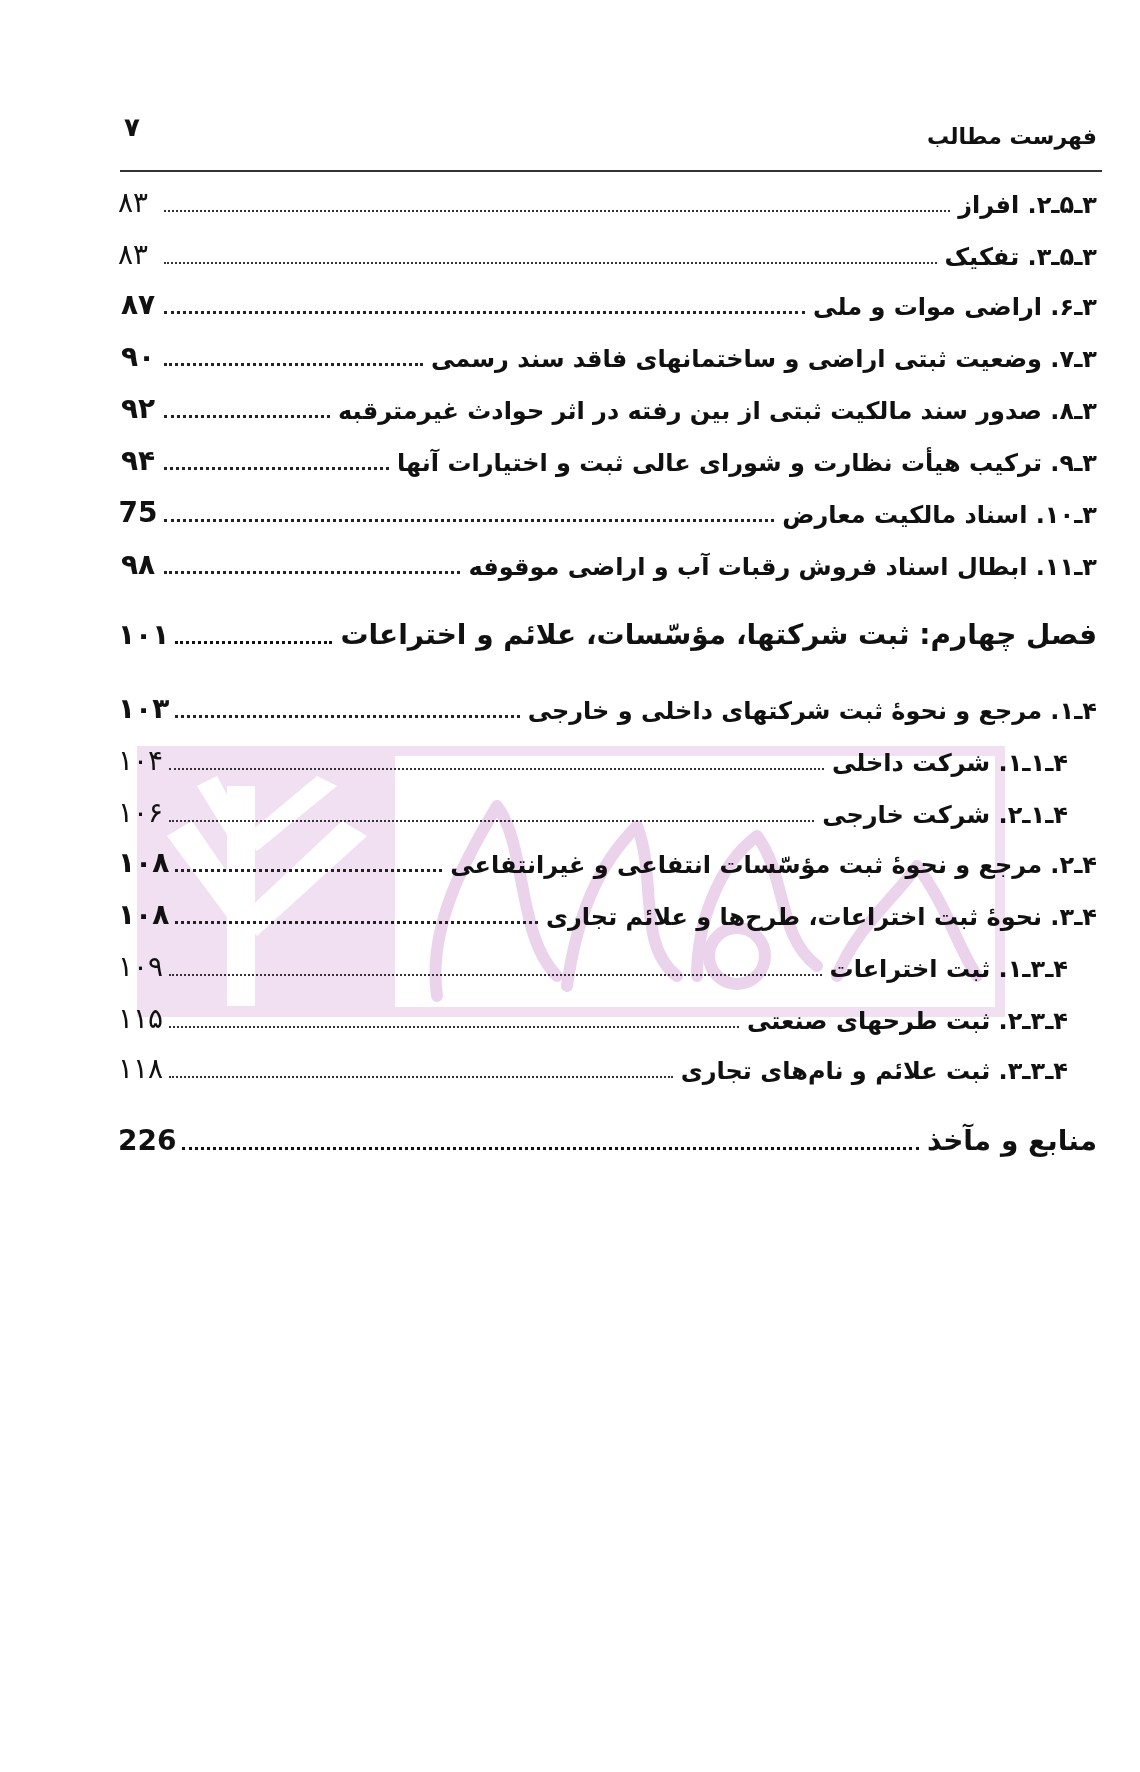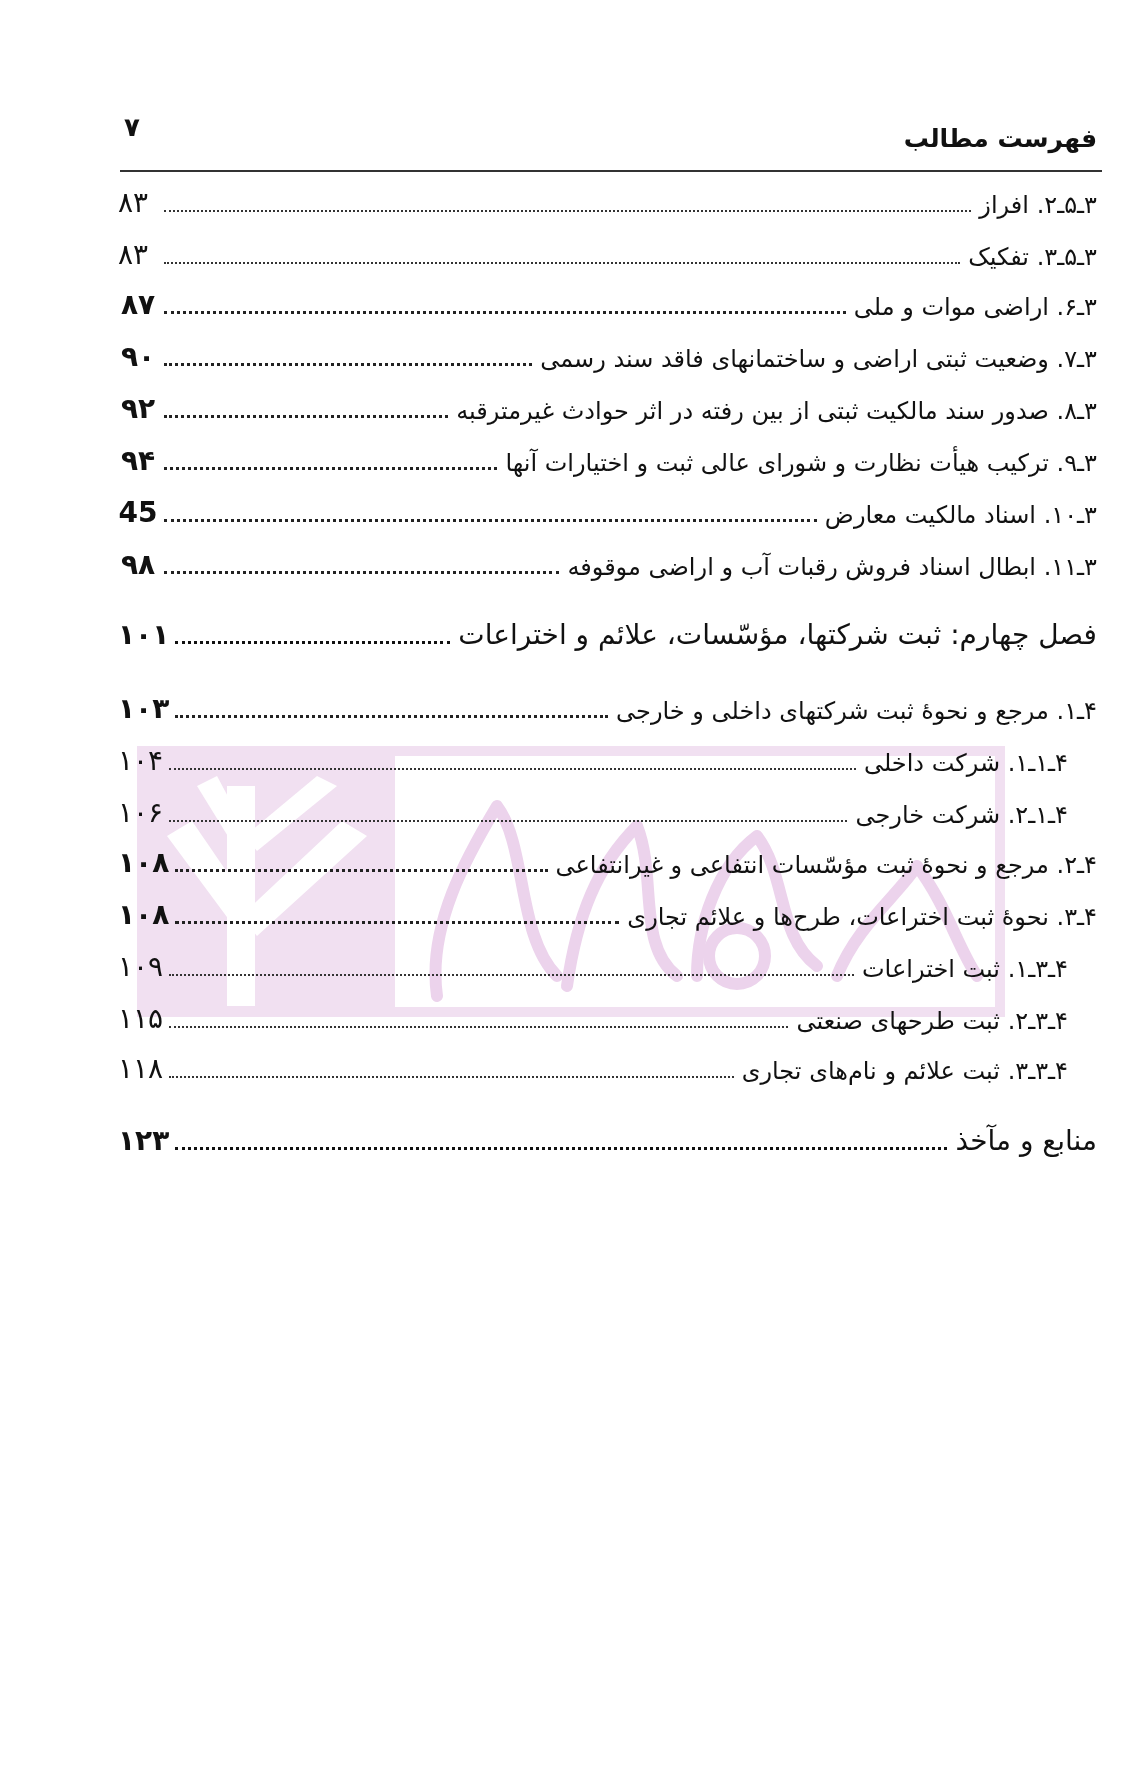--- a/index.html
+++ b/index.html
@@ -1,21 +1,21 @@
 <!DOCTYPE html>
 <html><head>
 <meta charset="utf-8">
 <style>
   html, body { margin: 0; padding: 0; }
   body {
     width: 1140px; height: 1772px; background: #ffffff; position: relative; overflow: hidden;
     font-family: "DejaVu Sans", sans-serif; color: #111;
   }
   .page-header-title {
-    position: absolute; top: 124px; right: 43px; font-size: 25px; font-weight: bold;
+    position: absolute; top: 124px; right: 43px; font-size: 22px; font-weight: bold;
     direction: rtl; white-space: nowrap;
   }
   .page-number {
     position: absolute; top: 112px; left: 124px; font-size: 26px; font-weight: bold;
   }
   .header-rule {
     position: absolute; top: 170px; left: 120px; width: 982px; height: 2px; background: #333;
   }
 
   
@@ -25,21 +25,21 @@
   .wm-frame-inner { position: absolute; left: 0; top: 10px; right: 10px; bottom: 10px; background: #ffffff; }
   .wm-svg { position: absolute; left: 0; top: 0; }
 
   
   .toc { position: absolute; left: 0; top: 0; width: 1140px; height: 1772px; }
   .toc-row {
     position: absolute; left: 118px; right: 43px; display: flex; flex-direction: row-reverse;
     align-items: flex-end; direction: ltr;
   }
   .toc-row .title {
-    direction: rtl; white-space: nowrap; font-weight: normal; font-size: 24px; padding-left: 8px; background: transparent;
+    direction: rtl; white-space: nowrap; font-weight: bold; font-size: 24px; padding-left: 8px; background: transparent;
   }
   .toc-row .leader {
     flex: 1; border-bottom: 3px dotted #222; margin-bottom: 7px; min-width: 20px;
   }
   .toc-row .pg {
     white-space: nowrap; font-size: 28px; padding-right: 6px; min-width: 40px; text-align: left;
   }
   .toc-row.thin .leader { border-bottom: 2px dotted #333; }
   .toc-row.thin .pg { font-weight: normal; }
   .toc-row.bold .pg { font-weight: bold; text-align: center; }
@@ -108,21 +108,21 @@
     <span class="pg">۹۲</span>
   </div>
   <div class="toc-row bold" style="top:444px">
     <span class="title">۳ـ۹. ترکیب هیأت نظارت و شورای عالی ثبت و اختیارات آنها</span>
     <span class="leader"></span>
     <span class="pg">۹۴</span>
   </div>
   <div class="toc-row bold" style="top:496px">
     <span class="title">۳ـ۱۰. اسناد مالکیت معارض</span>
     <span class="leader"></span>
-    <span class="pg">45</span>
+    <span class="pg">75</span>
   </div>
   <div class="toc-row bold" style="top:548px">
     <span class="title">۳ـ۱۱. ابطال اسناد فروش رقبات آب و اراضی موقوفه</span>
     <span class="leader"></span>
     <span class="pg">۹۸</span>
   </div>
 
   <div class="toc-row chapter bold" style="top:618px">
     <span class="title">فصل چهارم: ثبت شرکتها، مؤسّسات، علائم و اختراعات</span>
     <span class="leader"></span>
@@ -166,15 +166,15 @@
   </div>
   <div class="toc-row thin sub" style="top:1052px">
     <span class="title">۴ـ۳ـ۳. ثبت علائم و نام‌های تجاری</span>
     <span class="leader"></span>
     <span class="pg">۱۱۸</span>
   </div>
 
   <div class="toc-row chapter bold" style="top:1124px">
     <span class="title">منابع و مآخذ</span>
     <span class="leader"></span>
-    <span class="pg">۱۲۳</span>
+    <span class="pg">226</span>
   </div>
 </div>
 
 </body></html>

